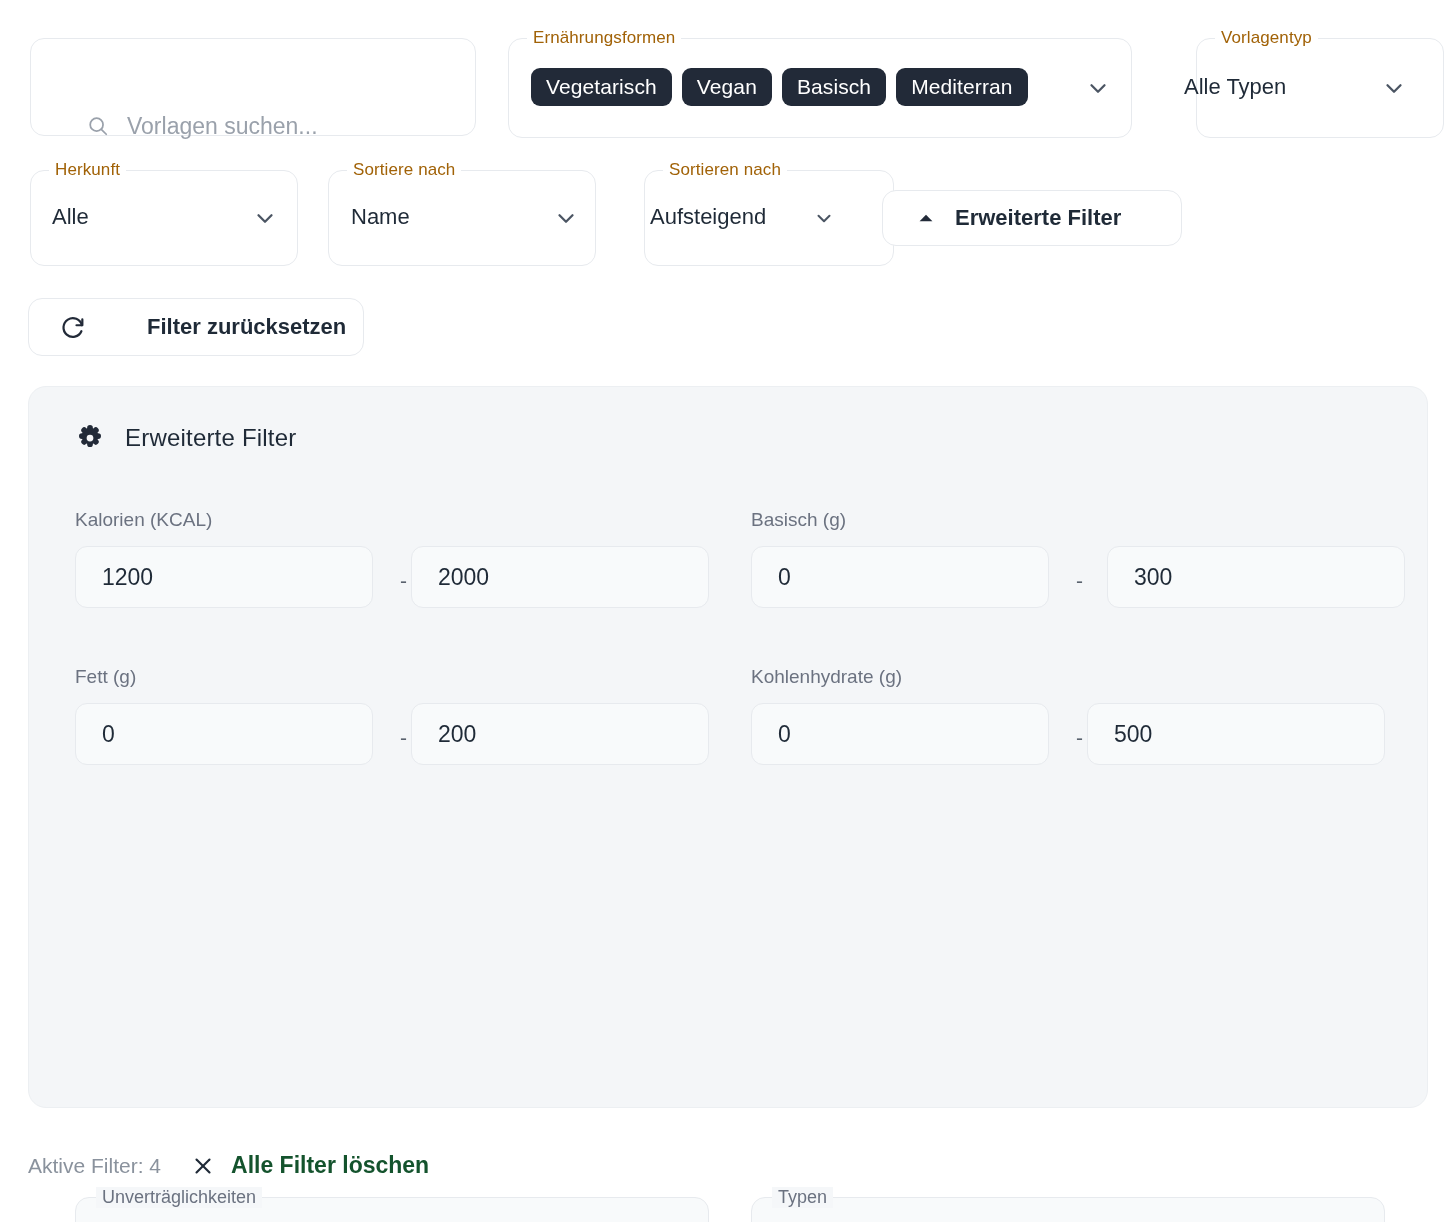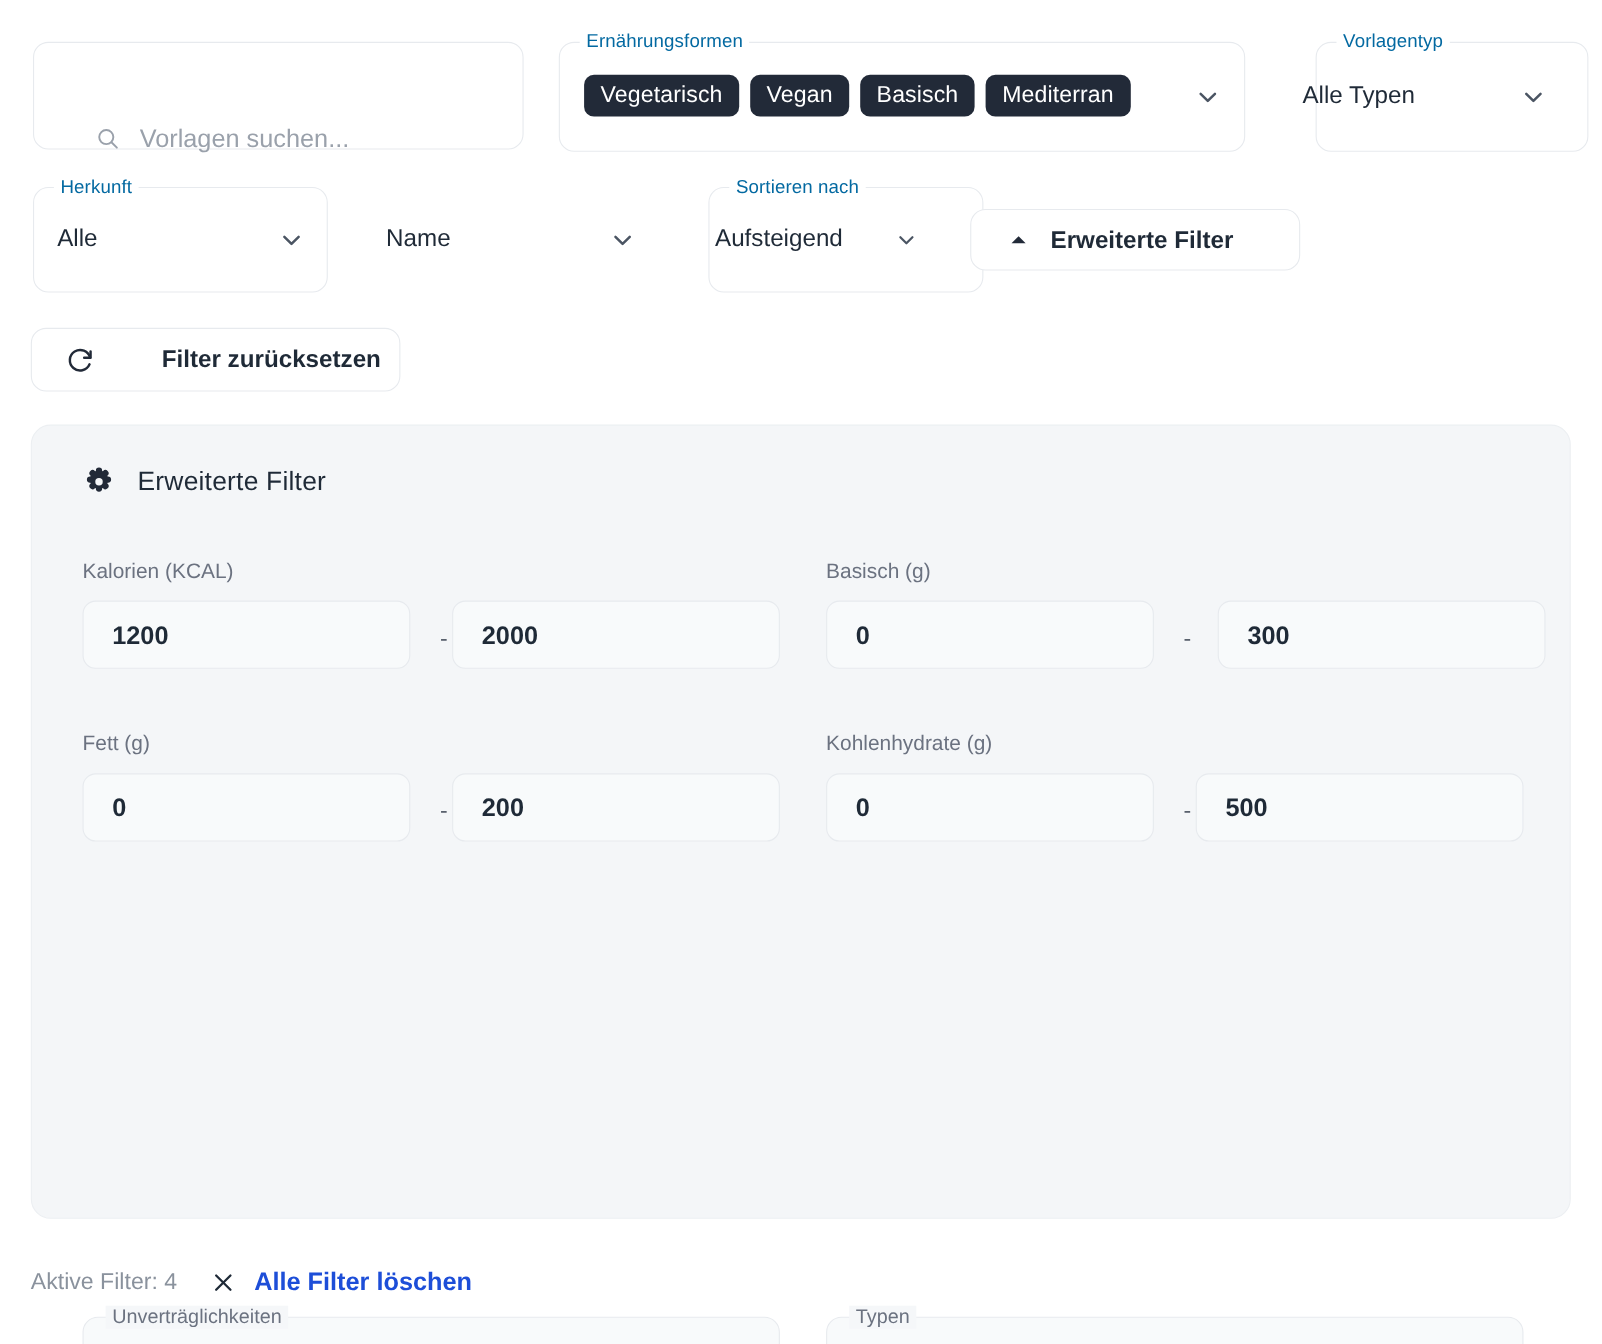--- a/index.html
+++ b/index.html
@@ -20,21 +20,21 @@
     border-radius: 14px;
     background: #ffffff;
   }
   .outlined > .legend {
     position: absolute;
     top: -11px;
     left: 18px;
     padding: 0 6px;
     background: #ffffff;
     font-size: 17px;
-    color: #0369a1;
+    color: #a16207;
     letter-spacing: .1px;
     white-space: nowrap;
   }
   .value {
     position: absolute;
     font-size: 22px;
     color: #1f2a37;
     white-space: nowrap;
   }
 
@@ -148,21 +148,20 @@
     height: 62px;
     border: 1px solid #e7eaee;
     border-radius: 12px;
     background: #f8fafb;
     font-size: 23px;
     color: #1f2a37;
     padding: 0 0 0 26px;
     font-family: "Liberation Sans", sans-serif;
     outline: none;
     width: 298px;
-    font-weight: bold;
   }
   .num-sep {
     position: absolute;
     top: 60px;
     font-size: 21px;
     color: #59616d;
   }
 
   
   .tagselect {
@@ -187,21 +186,21 @@
   #active-filters-text { font-size: 21px; color: #8a929d; white-space: nowrap; }
   #clear-all-btn {
     display: flex; align-items: center;
     margin-left: 30px;
     background: transparent; border: 0; padding: 0;
     cursor: pointer;
     font-family: "Liberation Sans", sans-serif;
   }
   #clear-all-label {
     margin-left: 16px;
-    font-size: 23px; font-weight: bold; color: #1d4ed8; white-space: nowrap;
+    font-size: 23px; font-weight: bold; color: #14532d; white-space: nowrap;
   }
   svg { display: block; }
 </style>
 </head>
 <body>
 
 <div class="page">
 
   <div class="outlined" id="search-box">
     <span id="search-icon">
@@ -241,20 +240,23 @@
   <div class="outlined" id="origin-box">
     <span class="legend">Herkunft</span>
   </div>
   <span class="value" id="origin-value">Alle</span>
   <span class="chev" id="origin-chevron">
     <svg width="26" height="26" viewBox="0 0 24 24" fill="none" stroke="#4b5563" stroke-width="2.1" stroke-linecap="round" stroke-linejoin="round">
       <polyline points="6,9.5 12,15.5 18,9.5"></polyline>
     </svg>
   </span>
 
+  <div class="outlined" id="sortby-box">
+    <span class="legend">Sortiere nach</span>
+  </div>
   <span class="value" id="sortby-value">Name</span>
   <span class="chev" id="sortby-chevron">
     <svg width="26" height="26" viewBox="0 0 24 24" fill="none" stroke="#4b5563" stroke-width="2.1" stroke-linecap="round" stroke-linejoin="round">
       <polyline points="6,9.5 12,15.5 18,9.5"></polyline>
     </svg>
   </span>
 
   <div class="outlined" id="sortdir-box">
     <span class="legend">Sortieren nach</span>
   </div>

